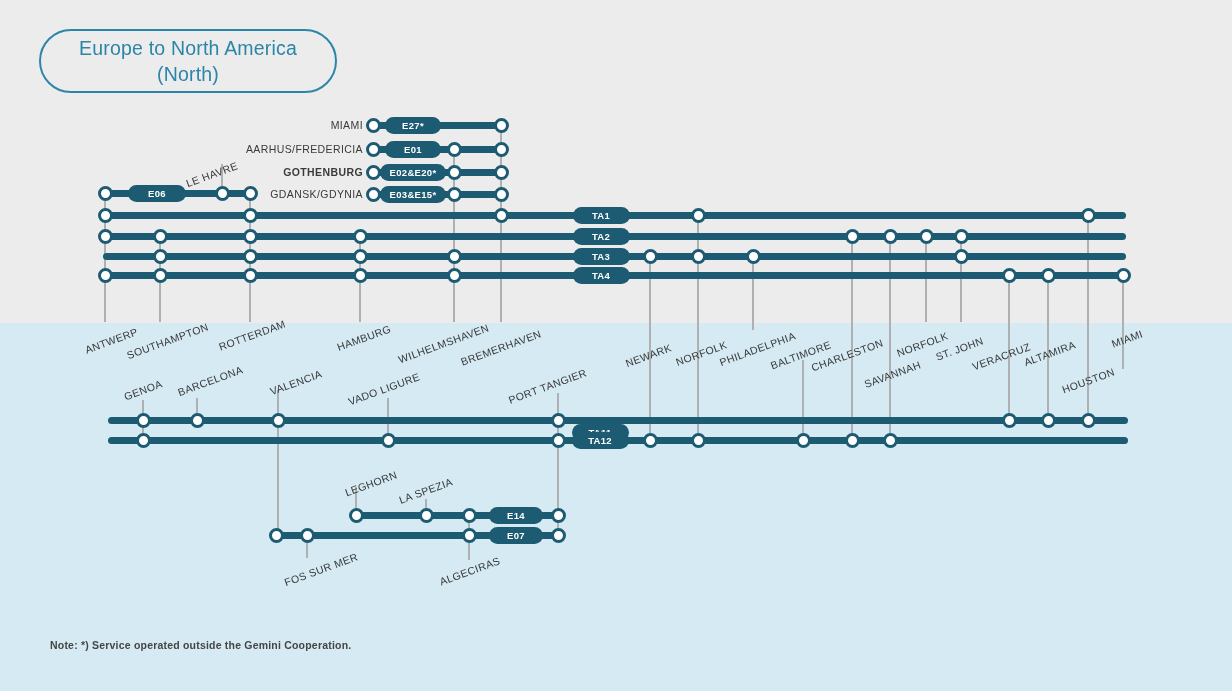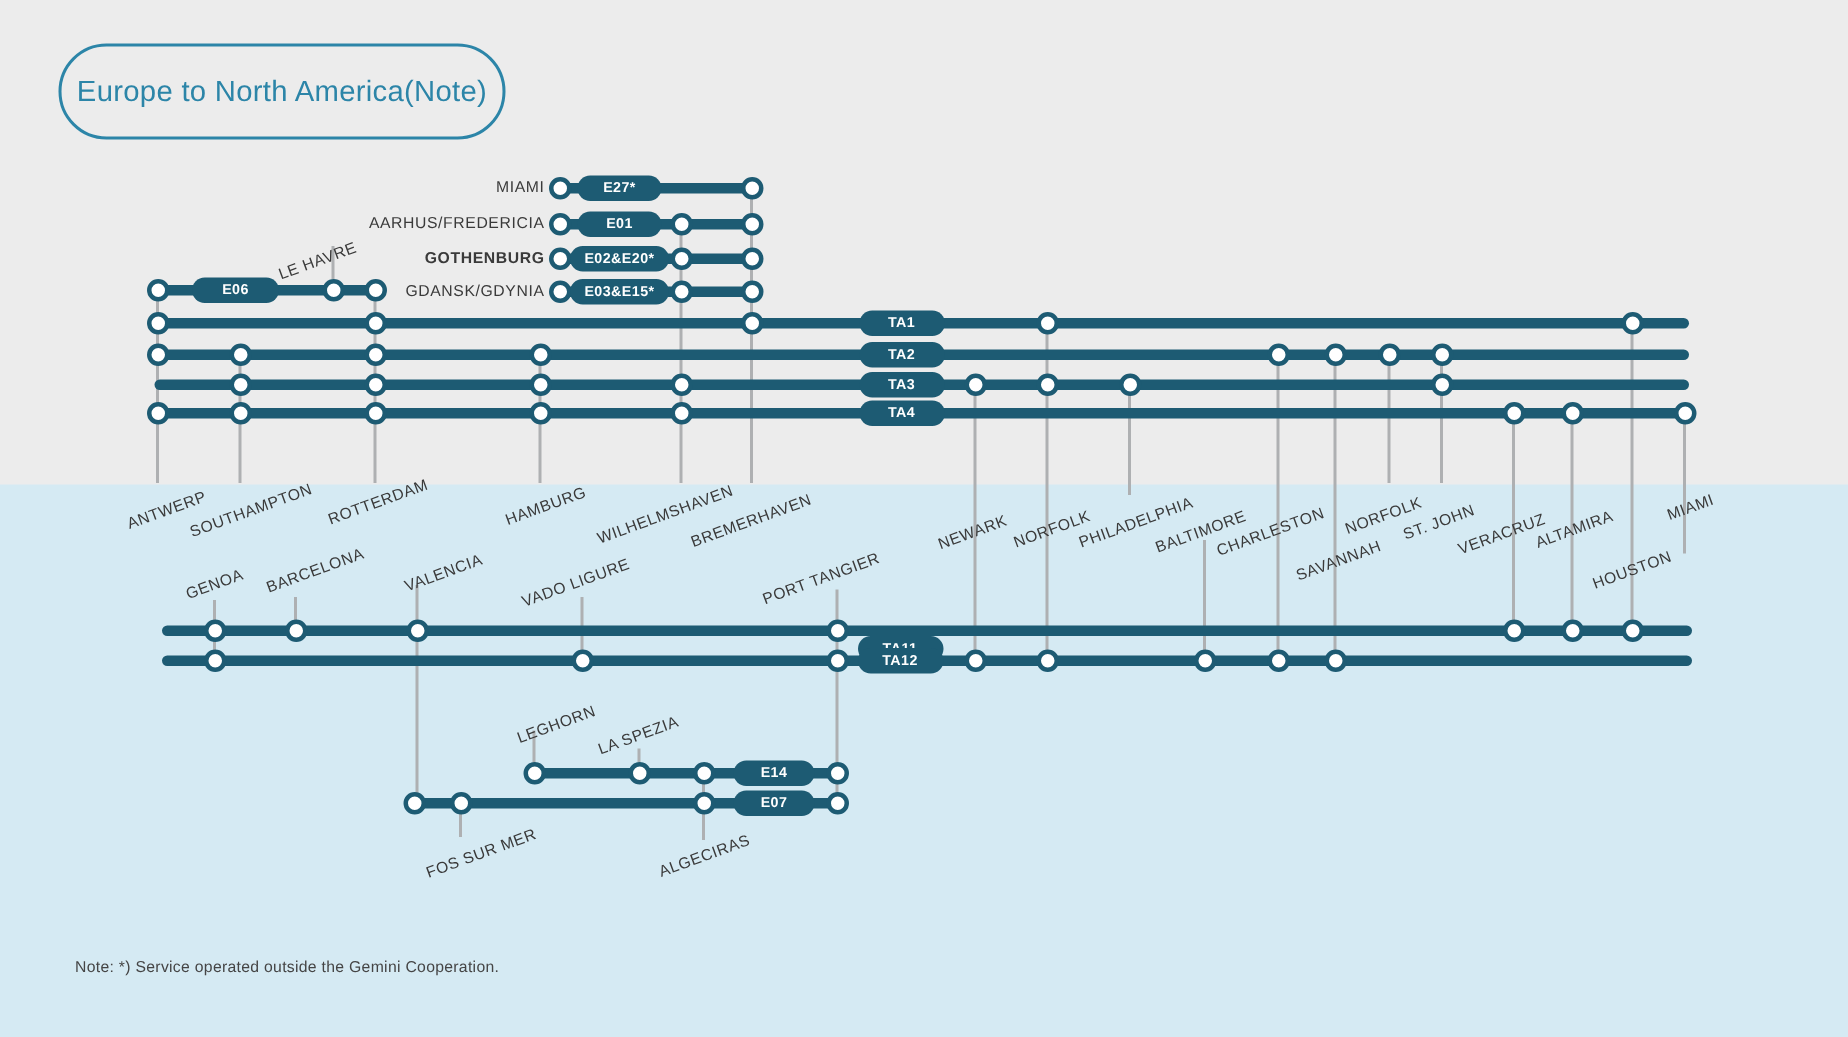--- a/index.html
+++ b/index.html
@@ -18,21 +18,21 @@
     position:relative;width:1232px;height:691px;overflow:hidden;
     background:var(--bg-top);
   }
   .bg-bottom{
     position:absolute;left:0;right:0;top:323px;bottom:0;
     background:var(--bg-bottom);
   }
   .title-box{
     position:absolute;left:39px;top:29px;width:298px;height:64px;
     border:2.5px solid var(--title);border-radius:34px;
-    display:flex;align-items:center;justify-content:center;
+    display:flex;flex-direction:column;align-items:center;justify-content:center;
     color:var(--title);font-size:19.5px;line-height:26px;letter-spacing:.2px;
     box-sizing:border-box;
   }
   .connector{
     position:absolute;width:1.5px;background:var(--connector);
   }
   .line{
     position:absolute;height:7px;border-radius:3.5px;background:var(--teal);
   }
   .stop{
@@ -46,30 +46,31 @@
   }
   .plabel{
     position:absolute;white-space:nowrap;color:var(--label);
     font-size:10.5px;letter-spacing:.4px;line-height:14px;height:14px;
     transform:rotate(-20deg);transform-origin:100% 50%;text-align:right;
   }
   .hlabel{transform:none;}
   .note{
     position:absolute;left:50px;top:639px;font-size:10.5px;color:var(--note);
     letter-spacing:.2px;
+    font-weight:bold;
   }
 </style>
 </head>
 <body>
 
 <div id="stage">
   <div class="bg-bottom"></div>
   <div class="title-box">
     <div>Europe to North America</div>
-    <div>(Note)</div>
+    <div>(North)</div>
   </div>
   <div id="routes">
       <div class="connector" style="left: 104.25px; top: 193px; height: 129px;"></div>
       <div class="connector" style="left: 159.25px; top: 236px; height: 86px;"></div>
       <div class="connector" style="left: 221.25px; top: 164px; height: 22px;"></div>
       <div class="connector" style="left: 249.25px; top: 193px; height: 129px;"></div>
       <div class="connector" style="left: 359.25px; top: 236px; height: 86px;"></div>
       <div class="connector" style="left: 453.25px; top: 149px; height: 173px;"></div>
       <div class="connector" style="left: 500.25px; top: 125px; height: 197px;"></div>
       <div class="connector" style="left: 649.25px; top: 256px; height: 184px;"></div>

